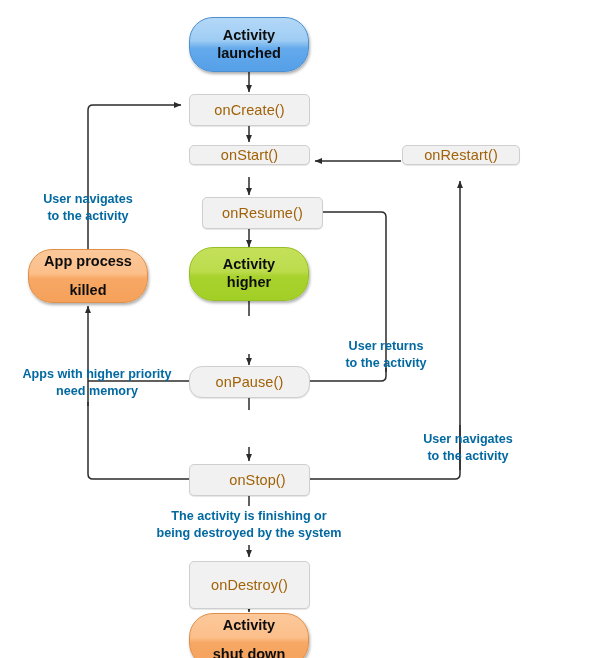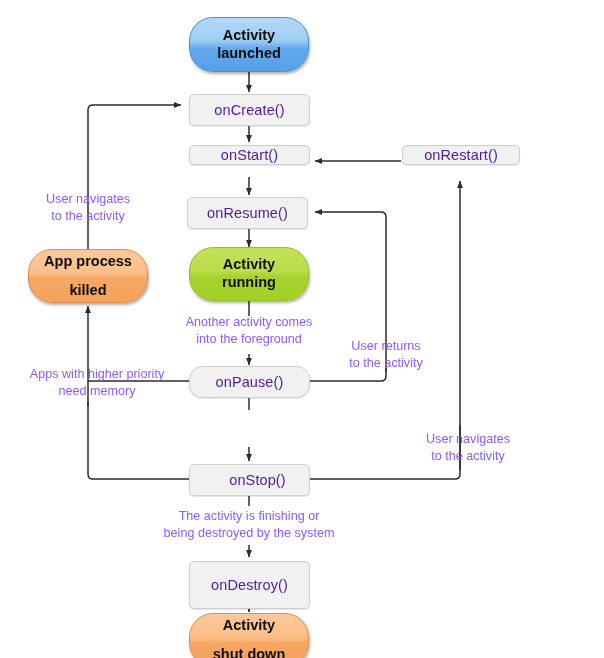--- a/index.html
+++ b/index.html
@@ -26,21 +26,21 @@
   .mbox {
     position: absolute;
     box-sizing: border-box;
     background: #f1f1f1;
     border: 1px solid #cfcfcf;
     border-radius: 5px;
     display: flex;
     align-items: center;
     justify-content: center;
     font-size: 14.5px;
-    color: #4c1d95;
+    color: #a16207;
     letter-spacing: .1px;
     box-shadow: 0 1px 1px rgba(0,0,0,.10);
     z-index: 3;
   }
 
   
   .pill {
     position: absolute;
     box-sizing: border-box;
     border-radius: 24px;
@@ -68,25 +68,26 @@
     background: linear-gradient(to bottom, #fcc89a 0%, #fbbf8a 45%, #f7a864 55%, #f5a15b 100%);
     border: 1px solid #e08f48;
     gap: 11px;
   }
   .pill span { display: block; }
 
   
   .cap {
     position: absolute;
     font-size: 12.6px;
-    color: #8b5cf6;
+    color: #0369a1;
     text-align: center;
     line-height: 1.32;
     white-space: pre;
     z-index: 2;
+    font-weight: bold;
   }
 </style>
 </head>
 <body>
 
 <div id="canvas">
 
   <svg id="wires" viewBox="0 0 604 658" width="604" height="658" xmlns="http://www.w3.org/2000/svg">
     <defs>
       <marker id="ah" markerWidth="9" markerHeight="9" refX="7.4" refY="3.6" orient="auto" markerUnits="userSpaceOnUse">
@@ -132,52 +133,50 @@
     </g>
   </svg>
 
   <div class="pill blue" style="left:189px; top:17px; width:120px; height:55px;">
     <span>Activity</span>
     <span>launched</span>
   </div>
 
   <div class="pill green" style="left:189px; top:247px; width:120px; height:54px;">
     <span>Activity</span>
-    <span>running</span>
+    <span>higher</span>
   </div>
 
   <div class="pill orange" style="left:28px; top:249px; width:120px; height:54px;">
     <span>App process</span>
     <span>killed</span>
   </div>
 
   <div class="pill orange" style="left:189px; top:613px; width:120px; height:54px;">
     <span>Activity</span>
     <span>shut down</span>
   </div>
 
   <div class="mbox" style="left:189px; top:94px; width:121px; height:32px;">onCreate()</div>
 
   <div class="mbox" style="left:189px; top:145px; width:121px; height:20px;">onStart()</div>
 
   <div class="mbox" style="left:402px; top:145px; width:118px; height:20px;">onRestart()</div>
 
-  <div class="mbox" style="left:187px; top:197px; width:121px; height:32px;">onResume()</div>
+  <div class="mbox" style="left:202px; top:197px; width:121px; height:32px;">onResume()</div>
 
   <div class="mbox" style="left:189px; top:366px; width:121px; height:32px;border-radius:13px;">onPause()</div>
 
   <div class="mbox" style="left:189px; top:464px; width:121px; height:32px;padding-left:16px;">onStop()</div>
 
   <div class="mbox" style="left:189px; top:561px; width:121px; height:48px;">onDestroy()</div>
 
   <div class="cap" style="left:18px; top:191px; width:140px;">User navigates
 to the activity</div>
 
-  <div class="cap" style="left:174px; top:314px; width:150px;">Another activity comes
-into the foreground</div>
 
   <div class="cap" style="left:318px; top:338px; width:136px;">User returns
 to the activity</div>
 
   <div class="cap" style="left:14px; top:366px; width:166px;">Apps with higher priority
 need memory</div>
 
 
   <div class="cap" style="left:398px; top:431px; width:140px;">User navigates
 to the activity</div>

